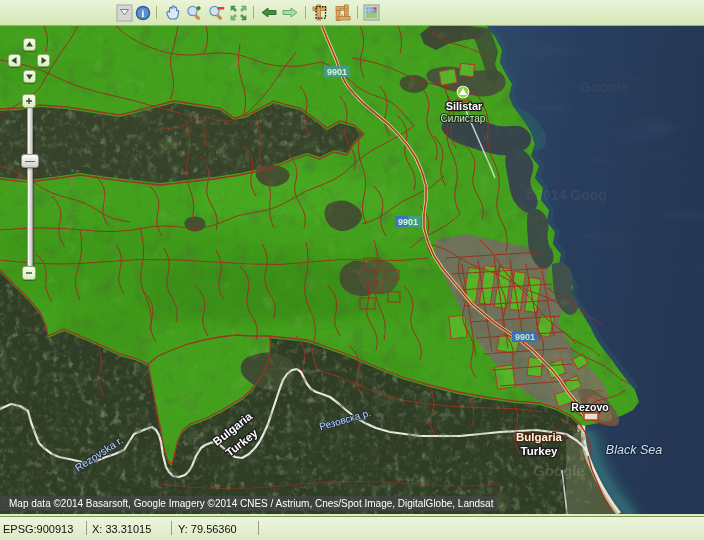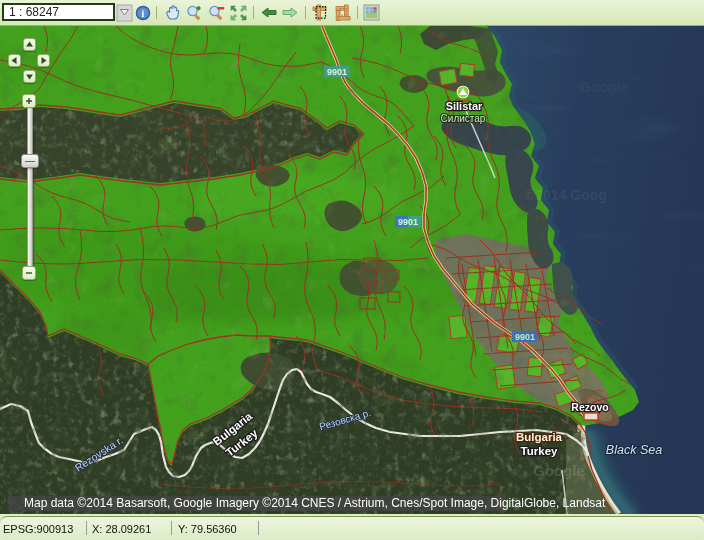--- a/index.html
+++ b/index.html
@@ -1,22 +1,22 @@
 <!DOCTYPE html>
 <html><head>
 <meta charset="utf-8">
 <style>
   html,body{margin:0;padding:0;}
   body{width:704px;height:540px;overflow:hidden;font-family:"Liberation Sans",sans-serif;position:relative;background:#dfeec6;}
   #toolbar{position:absolute;left:0;top:0;width:704px;height:26px;background:linear-gradient(#eaf4d8,#d5e7b6);border-bottom:1px solid #9ab07e;box-sizing:border-box;}
   #scalebox{position:absolute;left:2px;top:3px;width:113px;height:18px;background:#fff;border:2px solid #1d3d12;font-size:12px;color:#222;line-height:15px;padding-left:5px;box-sizing:border-box;}
-  #statusbar{position:absolute;left:0;top:516px;width:704px;height:24px;background:linear-gradient(#edf5dd,#dcebc6);border-top:1px solid #7c9454;box-sizing:border-box;font-size:11px;color:#111;border-radius:7px;}
+  #statusbar{position:absolute;left:0;top:516px;width:704px;height:24px;background:linear-gradient(#edf5dd,#dcebc6);border-top:1px solid #7c9454;box-sizing:border-box;font-size:11px;color:#111;}
   #statusbar span{position:absolute;top:6px;}
   .ssep{position:absolute;top:4px;width:1px;height:14px;background:#999;}
-  #attrib{position:absolute;left:0;top:496px;width:497px;height:15px;background:rgba(70,70,70,0.70);color:#fff;font-size:12px;line-height:15px;padding-left:16px;box-sizing:border-box;white-space:nowrap;margin-left:8px;}
+  #attrib{position:absolute;left:0;top:496px;width:497px;height:15px;background:rgba(70,70,70,0.70);color:#fff;font-size:10px;line-height:15px;padding-left:9px;box-sizing:border-box;white-space:nowrap;}
   #map{position:absolute;left:0;top:26px;width:704px;height:488px;}
   .navbtn{position:absolute;width:13px;height:13px;background:linear-gradient(#f6fbec,#ddedc6);border:1px solid #8fae6d;border-radius:3px;box-sizing:border-box;box-shadow:0 1px 1px rgba(0,0,0,0.3);}
   .navbtn svg{position:absolute;left:0;top:0;}
   #slidertrack{position:absolute;left:27px;top:107px;width:6px;height:160px;background:linear-gradient(90deg,#fdfdfb,#c6c6bf);border:1px solid #96968e;border-radius:2px;box-sizing:border-box;box-shadow:1px 1px 2px rgba(0,0,0,0.35);}
   #sliderhandle{position:absolute;left:21px;top:154px;width:18px;height:14px;background:linear-gradient(#fbfbf8,#d0d0c8);border:1px solid #8e8e88;border-radius:3px;box-sizing:border-box;box-shadow:0 1px 2px rgba(0,0,0,0.35);}
   #sliderhandle:after{content:"";position:absolute;left:3px;top:6px;width:10px;height:1px;background:#666;}
 </style>
 </head>
 <body>
 
@@ -332,21 +332,20 @@
 <div id="sliderhandle"></div>
 <div class="navbtn" style="left:22px;top:266px;width:14px;height:14px;">
     <svg width="12" height="12" viewBox="0 0 12 12">
       <path d="M3,6 L9,6" stroke="#2f4f1f" stroke-width="1.4"></path>
     </svg>
   </div>
 
 <div id="attrib">Map data ©2014 Basarsoft, Google Imagery ©2014 CNES / Astrium, Cnes/Spot Image, DigitalGlobe, Landsat</div>
 
 <div id="toolbar">
-  <div id="scalebox">1 : 68247</div>
   <svg width="704" height="26" style="position:absolute;left:0;top:0;">
     <rect x="117" y="5" width="15" height="16" fill="#d6d6d6" stroke="#a8a8a8" stroke-width="1"></rect>
     <path d="M120.5,9.5 L128.5,9.5 L124.5,15 Z" fill="#f4f4f4" stroke="#808080" stroke-width="1"></path>
     <circle cx="143" cy="13" r="6.5" fill="#5b8fd0" stroke="#2f5f9f" stroke-width="1.5"></circle>
     <text x="143" y="17" font-size="10" font-weight="bold" fill="#fff" text-anchor="middle" font-family="Liberation Serif,serif">i</text>
     <rect x="156" y="6" width="1" height="13" fill="#a4b07c"></rect>
     <g transform="translate(164,5)">
       <path d="M3.5,10 Q2,7 3.8,6.4 Q5,6 5.6,7.6 L5.6,4 Q5.6,2.4 6.8,2.4 Q8,2.4 8,4 L8,2.2 Q8,0.8 9.2,0.8 Q10.4,0.8 10.4,2.2 L10.4,3.4 Q10.6,2 11.7,2.2 Q12.8,2.5 12.7,3.9 L12.7,6.3 Q13,5.2 14,5.5 Q15,5.9 14.7,7.3 L13.7,11.3 Q13,14 10.3,14 L7,14 Q5.4,14 4.5,12.3 Z" fill="#dce8f4" stroke="#4a7ab0" stroke-width="1.1"></path>
     </g>
     <g transform="translate(187,6)">
@@ -388,17 +387,17 @@
       <path d="M2,9 L6,7 L9,9 L13,7 L13,13 L2,13 Z" fill="#9ec86a"></path>
       <circle cx="10.5" cy="4.5" r="2.2" fill="#e03a3a"></circle>
       <path d="M5,2 L5,8 M9,2 L9,7 M2,5 L13,5" stroke="#b8d4ec" stroke-width="0.8"></path>
     </g>
   </svg>
 </div>
 
 <div id="statusbar">
   <span style="left:3px;">EPSG:900913</span>
   <div class="ssep" style="left:86px;"></div>
-  <span style="left:92px;">X: 28.09261</span>
+  <span style="left:92px;">X: 33.31015</span>
   <div class="ssep" style="left:171px;"></div>
   <span style="left:178px;">Y: 79.56360</span>
   <div class="ssep" style="left:258px;"></div>
 </div>
 
 </body></html>

